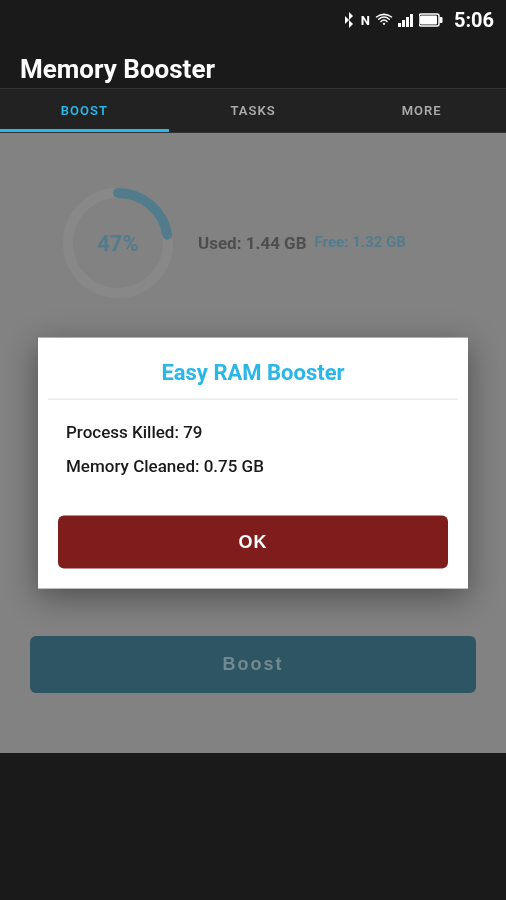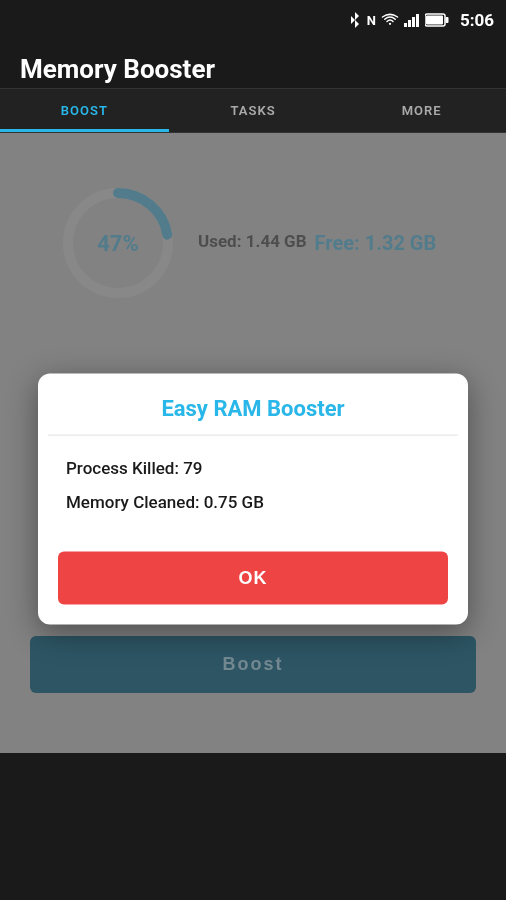--- a/index.html
+++ b/index.html
@@ -27,21 +27,21 @@
     .status-icons {
       display: flex;
       align-items: center;
       gap: 5px;
       color: white;
       font-size: 13px;
     }
 
     .status-time {
       color: white;
-      font-size: 17px;
+      font-size: 20px;
       font-weight: bold;
       margin-left: 6px;
     }
 
     
     .app-header {
       background: #1a1a1a;
       padding: 14px 20px 4px 20px;
       border-bottom: 1px solid #333;
     }
@@ -135,21 +135,21 @@
       font-size: 17px;
       color: #333;
     }
 
     .stat-used span {
       font-weight: bold;
       color: #1a1a1a;
     }
 
     .stat-free {
-      font-size: 20px;
+      font-size: 15px;
       color: #29b6e8;
       font-weight: bold;
     }
 
     
     .overlay {
       position: absolute;
       top: 0;
       left: 0;
       width: 100%;
@@ -159,25 +159,24 @@
     }
 
     
     .dialog {
       position: absolute;
       top: 50%;
       left: 50%;
       transform: translate(-50%, -42%);
       width: 430px;
       background: white;
-      border-radius: 12px;
+      border-radius: 0;
       z-index: 10;
       overflow: hidden;
       box-shadow: 0 8px 30px rgba(0,0,0,0.4);
-      margin-top: 36px;
     }
 
     .dialog-title {
       text-align: center;
       padding: 22px 20px 14px 20px;
       font-size: 22px;
       font-weight: bold;
       color: #29b6e8;
     }
 
@@ -202,21 +201,21 @@
       font-weight: 500;
     }
 
     .dialog-actions {
       padding: 16px 20px 20px 20px;
     }
 
     .ok-button {
       width: 100%;
       padding: 16px;
-      background: #ef4444;
+      background: #7f1d1d;
       border: none;
       border-radius: 6px;
       color: white;
       font-size: 18px;
       font-weight: 600;
       cursor: pointer;
       letter-spacing: 1px;
     }
 
     

